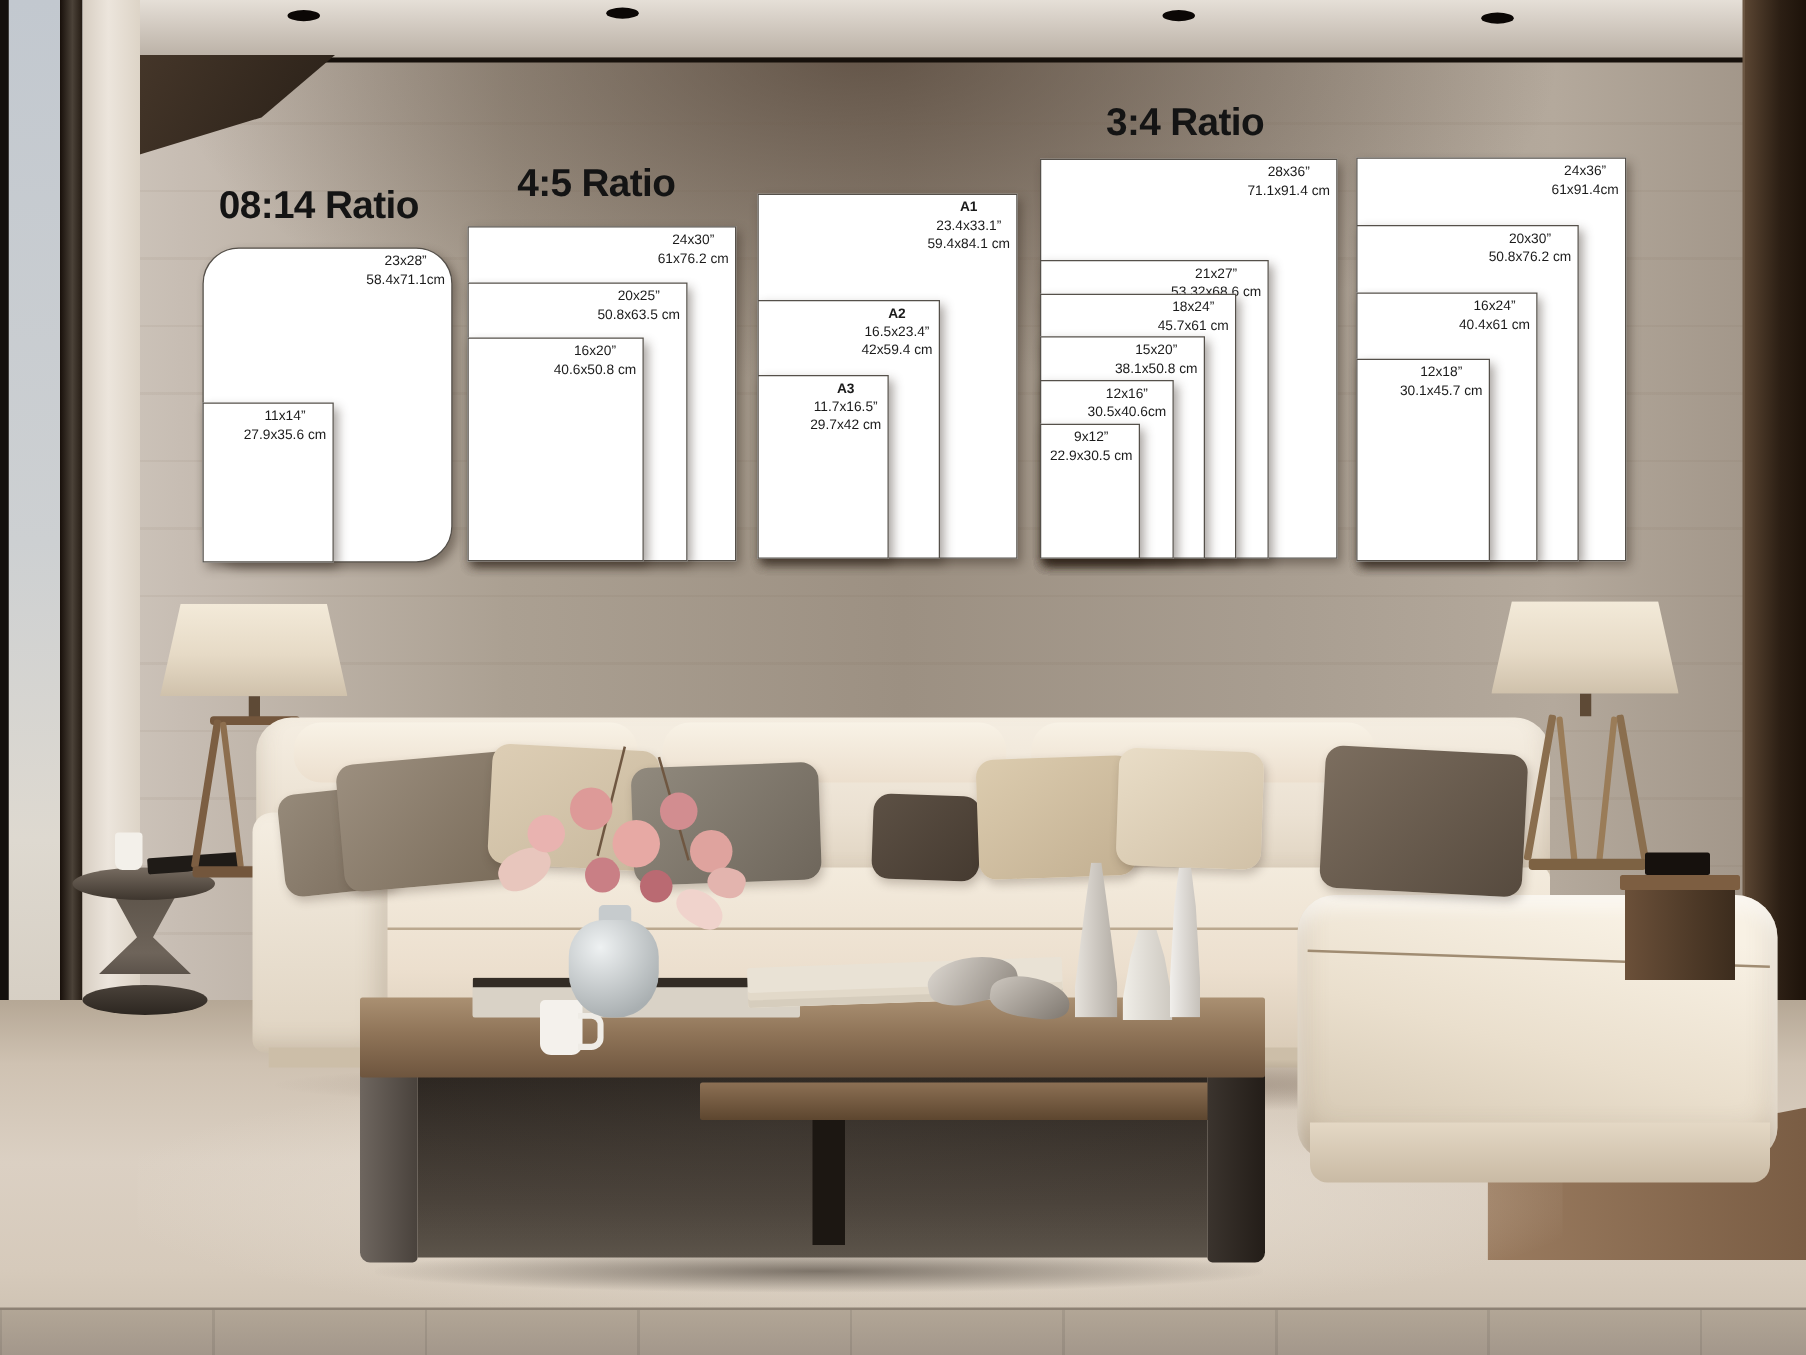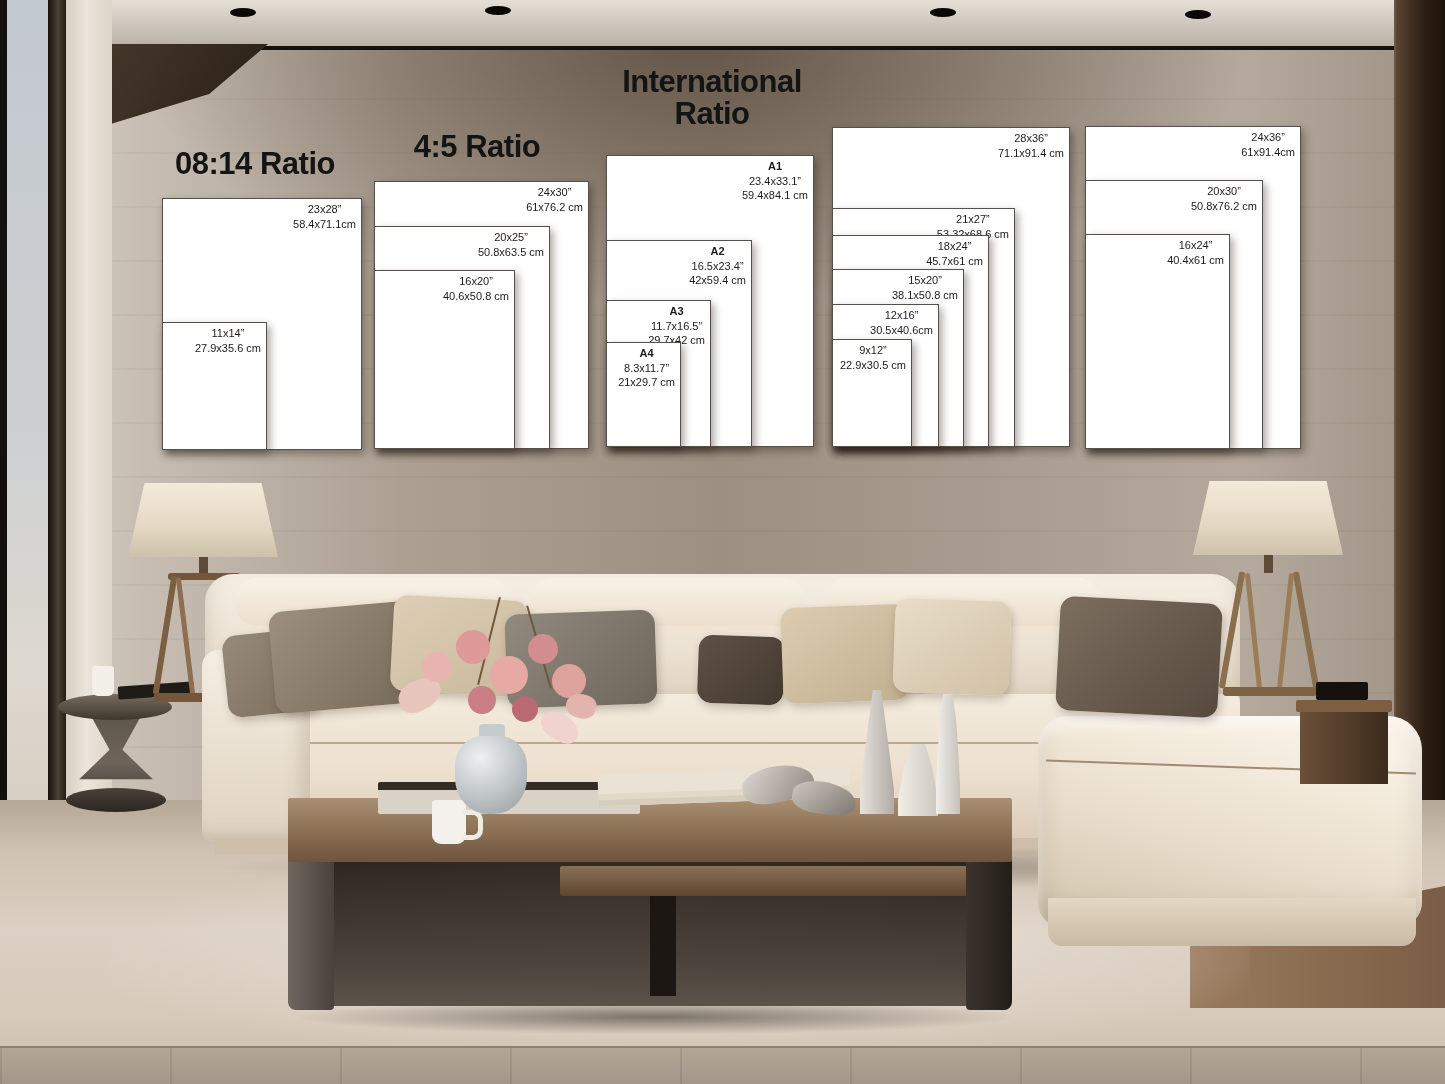--- a/index.html
+++ b/index.html
@@ -149,21 +149,21 @@
   <div class="abs win-mullion"></div>
   <div class="abs win-pier"></div>
   <div class="abs right-panel"></div>
   <div class="abs floor"></div>
   <div class="abs floor-wood-r"></div>
   <div class="abs rug"></div>
   <div class="abs floor-planks"></div>
 
   <div class="abs group-title" style="left:135px;top:148px;width:240px;">08:14 Ratio</div>
   <div class="pgroup" style="left:162px;top:200px;width:198px;height:250px;">
-    <div class="poster" style="width:198px;height:250px;">
+    <div class="poster" style="width:198px;height:250px;border-radius:29px;">
       <div class="plabel">
           <span class="pname"></span>
           <span>23x28”</span>
           <span>58.4x71.1cm</span>
         </div>
     </div>
     <div class="poster" style="width:103px;height:126px;">
       <div class="plabel">
           <span class="pname"></span>
           <span>11x14”</span>
@@ -190,21 +190,20 @@
     </div>
     <div class="poster" style="width:139px;height:177px;">
       <div class="plabel">
           <span class="pname"></span>
           <span>16x20”</span>
           <span>40.6x50.8 cm</span>
         </div>
     </div>
   </div>
 
-  <div class="abs group-title" style="left:592px;top:66px;width:240px;">International Ratio</div>
   <div class="pgroup" style="left:606px;top:157px;width:206px;height:290px;">
     <div class="poster" style="width:206px;height:290px;">
       <div class="plabel">
           <span class="pname">A1</span>
           <span>23.4x33.1”</span>
           <span>59.4x84.1 cm</span>
         </div>
     </div>
     <div class="poster" style="width:144px;height:205px;">
       <div class="plabel">
@@ -213,29 +212,23 @@
           <span>42x59.4 cm</span>
         </div>
     </div>
     <div class="poster" style="width:103px;height:145px;">
       <div class="plabel">
           <span class="pname">A3</span>
           <span>11.7x16.5”</span>
           <span>29.7x42 cm</span>
         </div>
     </div>
-    <div class="poster" style="width:73px;height:103px;">
-      <div class="plabel">
-          <span class="pname">A4</span>
-          <span>8.3x11.7”</span>
-          <span>21x29.7 cm</span>
-        </div>
-    </div>
-  </div>
-
+  </div>
+
+  <div class="abs group-title" style="left:828px;top:82px;width:240px;">3:4 Ratio</div>
   <div class="pgroup" style="left:832px;top:129px;width:236px;height:318px;">
     <div class="poster" style="width:236px;height:318px;">
       <div class="plabel">
           <span class="pname"></span>
           <span>28x36”</span>
           <span>71.1x91.4 cm</span>
         </div>
     </div>
     <div class="poster" style="width:181px;height:237px;">
       <div class="plabel">
@@ -287,20 +280,27 @@
           <span class="pname"></span>
           <span>20x30”</span>
           <span>50.8x76.2 cm</span>
         </div>
     </div>
     <div class="poster" style="width:143px;height:213px;">
       <div class="plabel">
           <span class="pname"></span>
           <span>16x24”</span>
           <span>40.4x61 cm</span>
+        </div>
+    </div>
+    <div class="poster" style="width:105px;height:160px;">
+      <div class="plabel">
+          <span class="pname"></span>
+          <span>12x18”</span>
+          <span>30.1x45.7 cm</span>
         </div>
     </div>
   </div>
 
   <div class="abs stool-neck"></div>
   <div class="abs stool-top"></div>
   <div class="abs stool-base"></div>
   <div class="abs stool-mug"></div>
   <div class="abs stool-book"></div>
 

